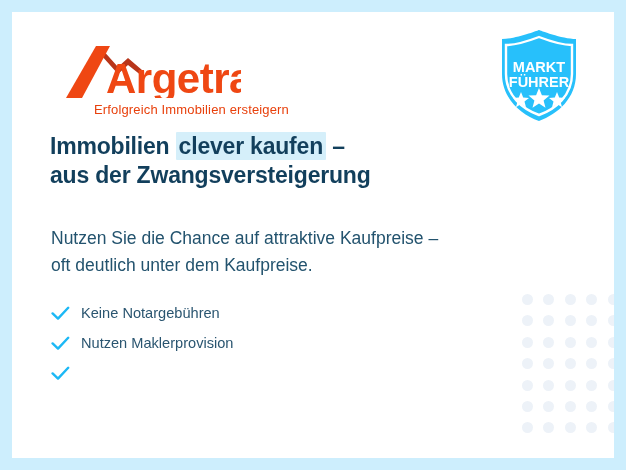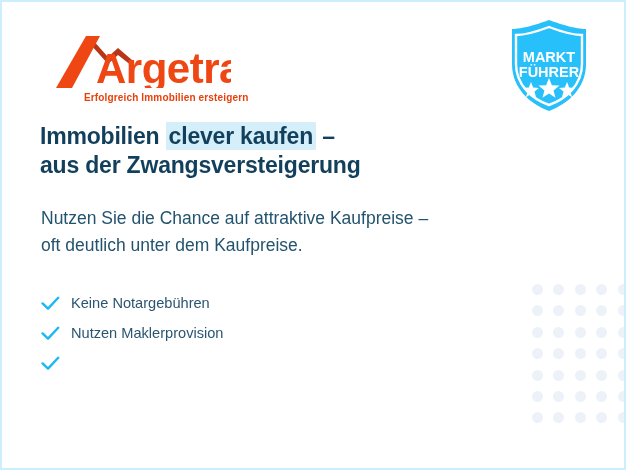--- a/index.html
+++ b/index.html
@@ -13,21 +13,21 @@
   body {
     font-family: "Liberation Sans", sans-serif;
     background: #cdeefd;
   }
 
   #ad-banner {
     position: relative;
     width: 626px;
     height: 470px;
     background: #cdeefd;
-    padding: 2px;
+    padding: 12px;
   }
 
   #ad-inner {
     position: relative;
     width: 100%;
     height: 100%;
     background: #ffffff;
     overflow: hidden;
   }
 
@@ -61,22 +61,22 @@
   }
   .logo-svg {
     position: absolute;
     left: 0;
     top: 0;
   }
   .logo-tagline {
     position: absolute;
     left: 38px;
     top: 62px;
-    font-size: 10px;
-    font-weight: bold;
+    font-size: 13px;
+    font-weight: normal;
     letter-spacing: 0.15px;
     color: #e8400c;
     white-space: nowrap;
   }
 
   
   .badge {
     position: absolute;
     right: 32px;
     top: 16px;
@@ -100,21 +100,21 @@
   .headline .hl {
     background: #d5effa;
     padding: 1px 3px;
     border-radius: 1px;
   }
 
   
   .subheadline {
     position: absolute;
     left: 39px;
-    top: 203px;
+    top: 213px;
     width: 480px;
     font-size: 17.5px;
     font-weight: normal;
     line-height: 1.55;
     color: #23536e;
   }
 
   
   .benefits {
     position: absolute;

